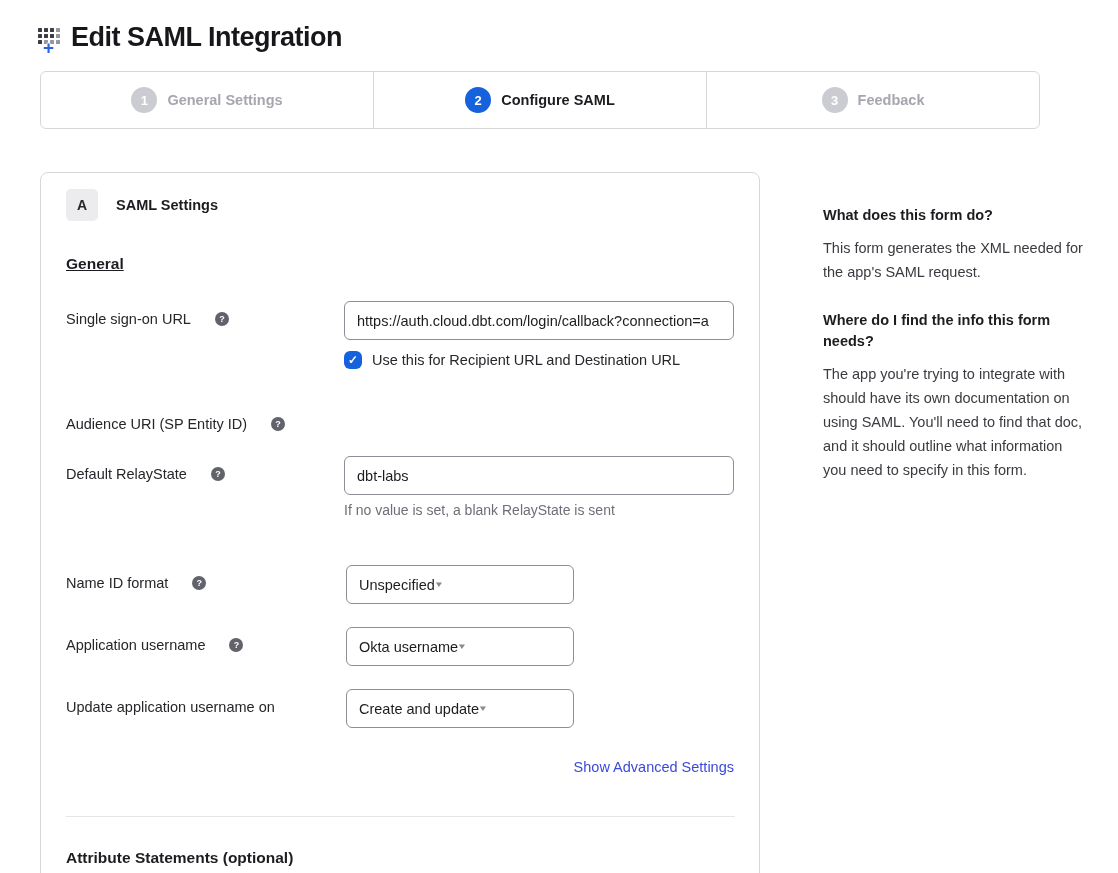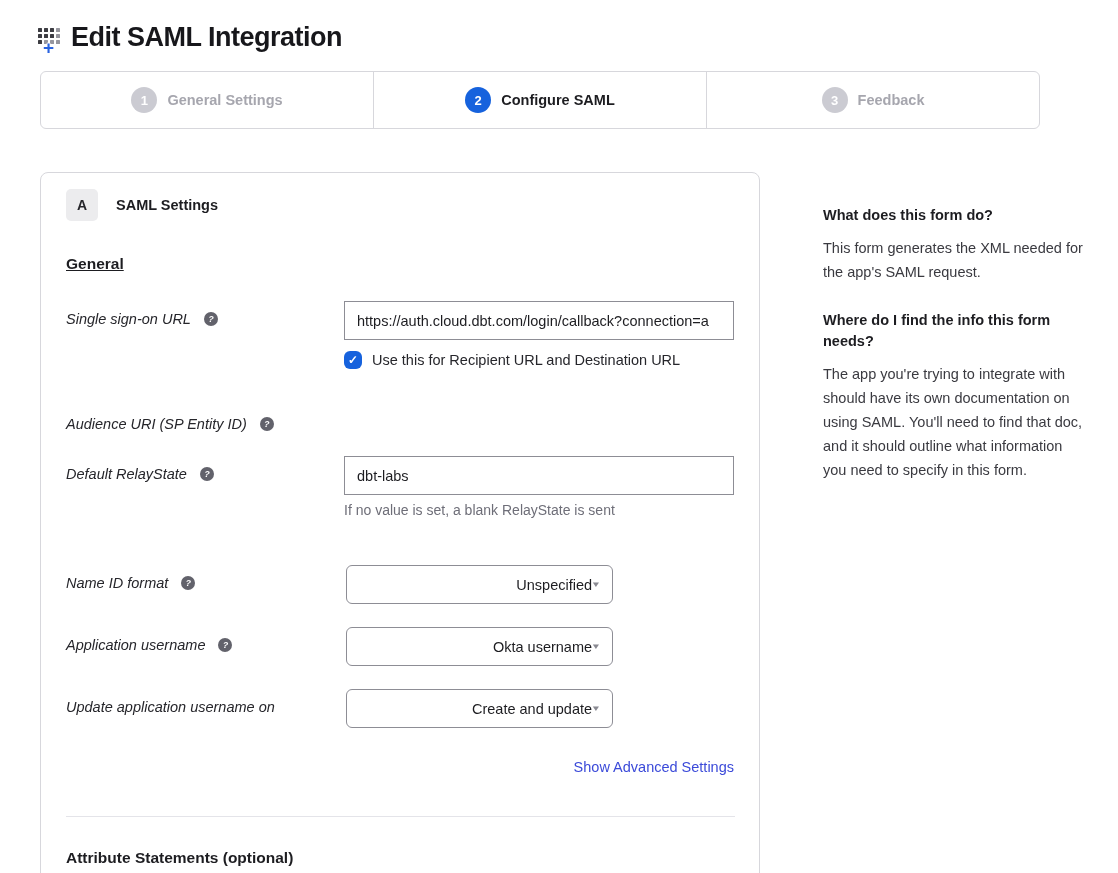--- a/index.html
+++ b/index.html
@@ -32,38 +32,38 @@
           border: 1px solid #d7d7dc; border-radius: 8px; background: #fff; padding: 16px 25px 0 25px; }
   .card-head { display: flex; align-items: center; gap: 18px; }
   .card-badge { width: 32px; height: 32px; background: #ececee; border-radius: 5px; display: flex; align-items: center;
                 justify-content: center; font-size: 14px; font-weight: 700; color: #26262b; }
   .card-title { font-size: 14.5px; font-weight: 700; }
 
   .section-heading { font-size: 15.5px; font-weight: 700; margin: 34px 0 0 0; text-decoration: underline; }
 
   
   .form-row { display: flex; align-items: flex-start; margin-top: 28px; }
-  .form-row .label-col { width: 280px; padding-top: 10px; display: flex; align-items: center; gap: 13px; font-style: italic; }
+  .form-row .label-col { width: 280px; padding-top: 10px; display: flex; align-items: center; gap: 24px; }
   .form-label { font-size: 14.5px; color: #26262b; }
   .help-icon { width: 14px; height: 14px; border-radius: 50%; background: #62626b; color: #fff; font-size: 9px; font-weight: 700;
                display: inline-flex; align-items: center; justify-content: center; flex: 0 0 auto; cursor: pointer; }
 
-  .text-input { width: 390px; height: 39px; border: 1px solid #8d8d95; border-radius: 0; padding: 0 12px;
+  .text-input { width: 390px; height: 39px; border: 1px solid #8d8d95; border-radius: 6px; padding: 0 12px;
                 font-family: "Liberation Sans", sans-serif; font-size: 14.5px; color: #1d1d21; outline: none; background: #fff;
                 text-overflow: clip; white-space: nowrap; overflow: hidden; }
 
   .checkbox-row { display: flex; align-items: center; gap: 10px; margin-top: 11px; }
   .checkbox { width: 18px; height: 18px; background: #1662dd; border-radius: 6px; display: flex; align-items: center;
               justify-content: center; color: #fff; font-size: 12px; font-weight: 700; cursor: pointer; flex: 0 0 auto; }
   .checkbox-label { font-size: 14.5px; color: #26262b; }
 
   .input-hint { font-size: 14px; color: #6e6e78; margin-top: 7px; }
 
-  .select { width: 267px; height: 39px; border: 1px solid #8d8d95; border-radius: 6px; background: #fff;
-            display: flex; align-items: center; justify-content: flex-end; padding: 0 12px; cursor: pointer; }
+  .select { width: 228px; height: 39px; border: 1px solid #8d8d95; border-radius: 6px; background: #fff;
+            display: flex; align-items: center; justify-content: flex-start; padding: 0 12px; cursor: pointer; }
   .select-value { font-size: 14.5px; color: #1d1d21; }
   .select-arrow { font-size: 8px; color: #8a8a92; transform: scaleX(1.3); }
 
   .advanced-link-row { text-align: right; margin-top: 30px; }
   .link { color: #3b4ad9; font-size: 14.5px; cursor: pointer; text-decoration: none; }
 
   .card-divider { border: none; border-top: 1px solid #e4e4e9; margin: 40px -1px 0 0; }
 
   .attr-head-row { display: flex; align-items: baseline; justify-content: space-between; margin-top: 32px; }
   .attr-title { font-size: 15.5px; font-weight: 700; }

